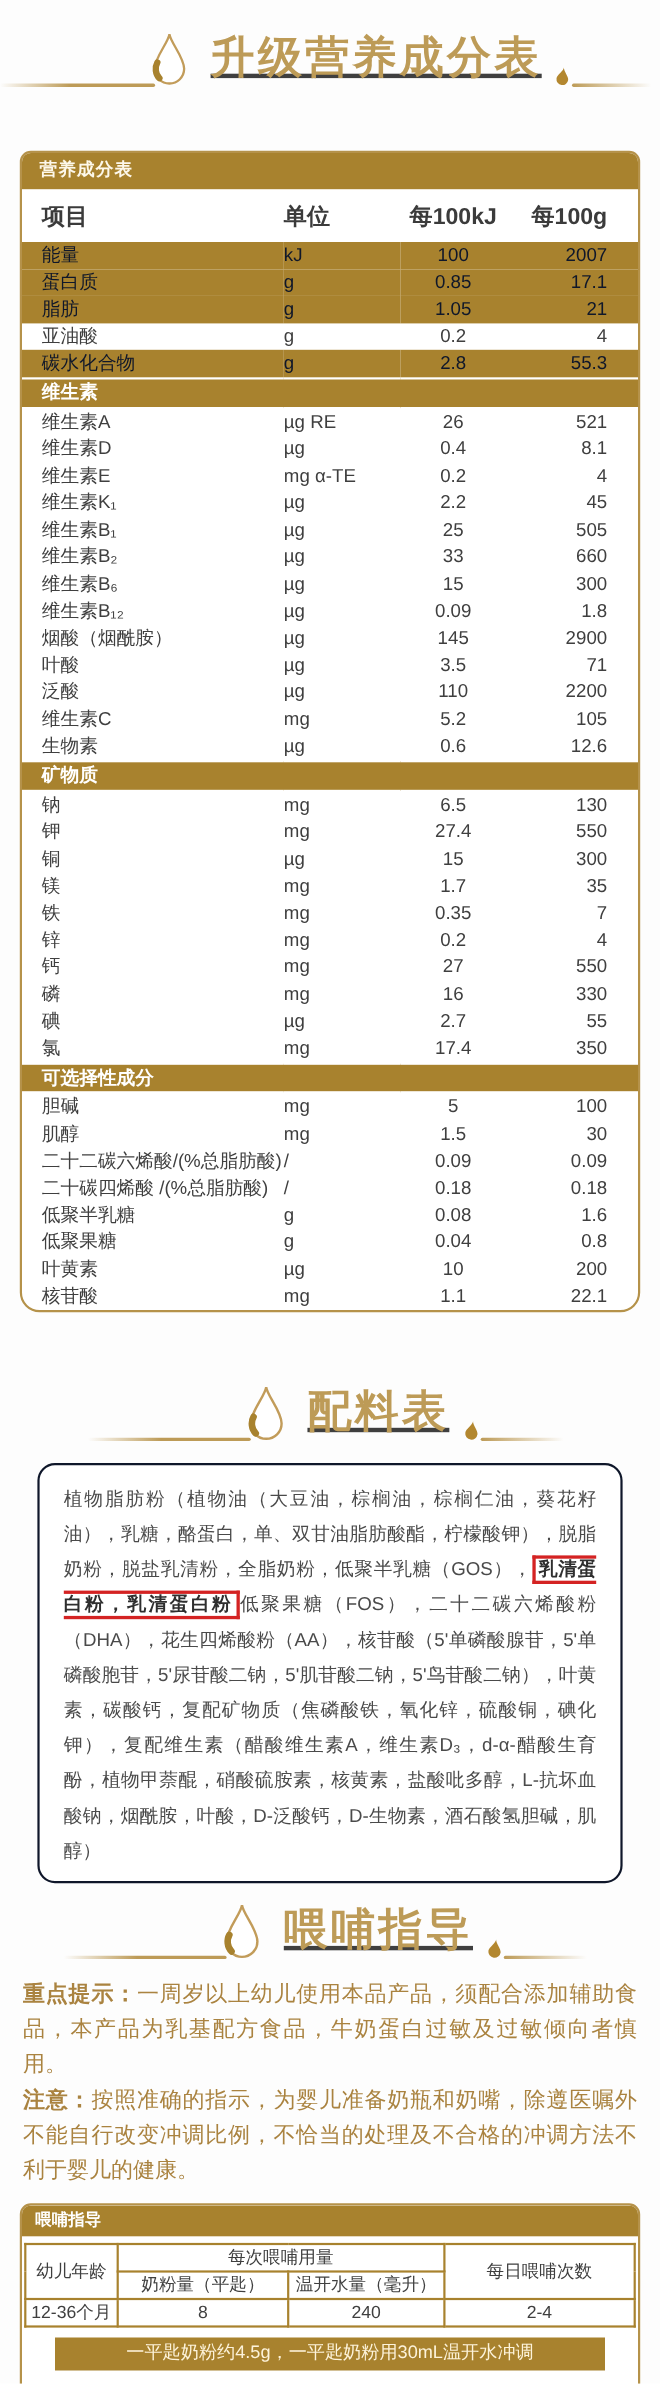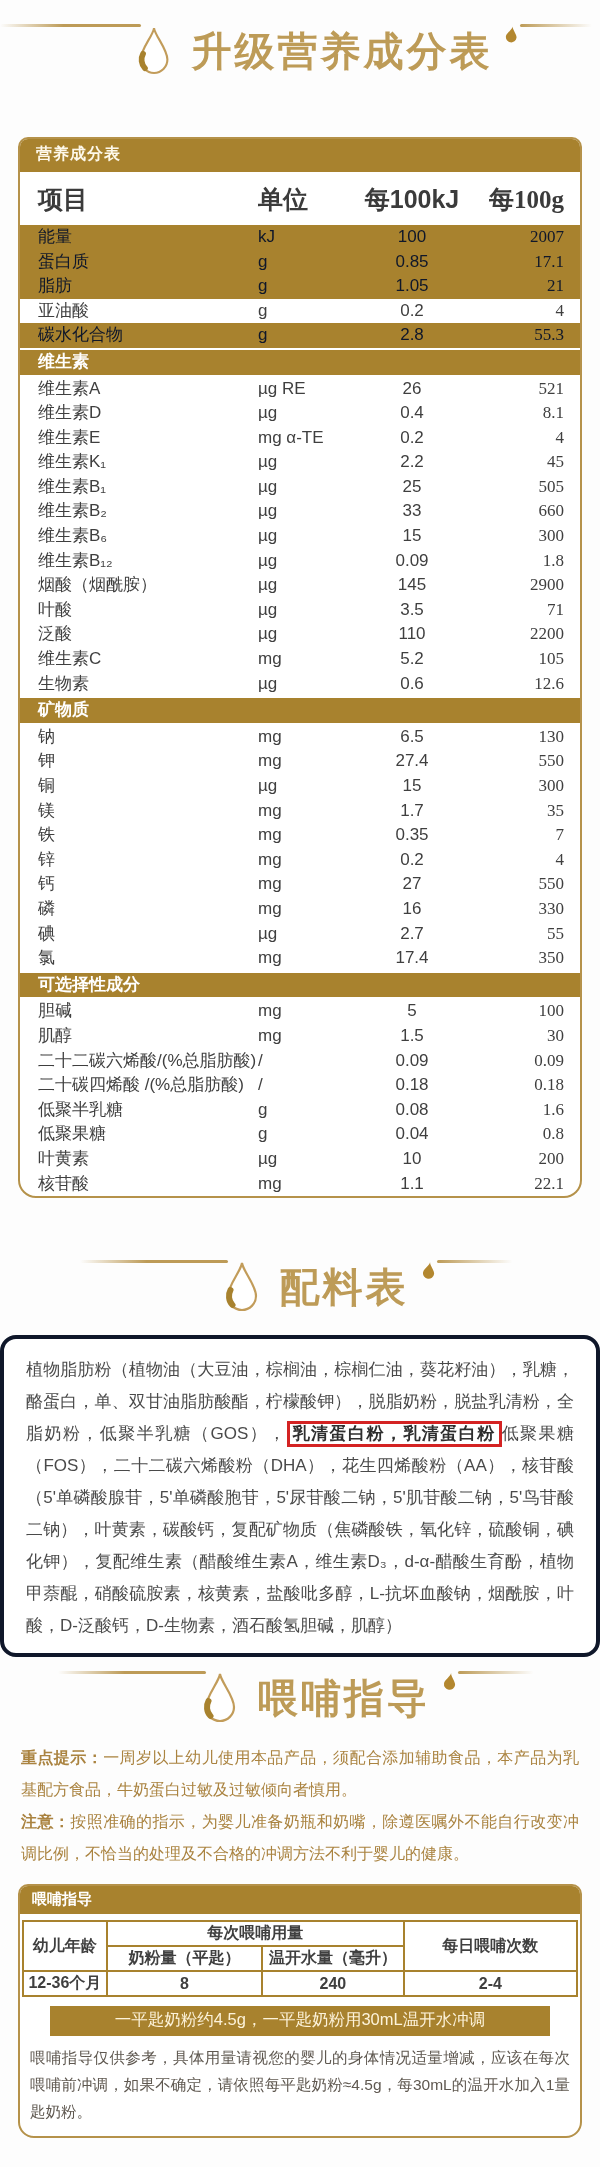--- a/index.html
+++ b/index.html
@@ -1,58 +1,58 @@
 <!DOCTYPE html>
 <html><head>
 <meta charset="utf-8">
 <style>
   html,body{margin:0;padding:0;}
   .page{
     width:600px;height:2167px;overflow:hidden;background:#fdfdfd;
     font-family:"Liberation Sans","DejaVu Sans",sans-serif;color:#3f3f3f;
   }
   
-  .banner{display:flex;align-items:flex-start;justify-content:center;}
+  .banner{display:flex;align-items:flex-end;justify-content:center;text-decoration:underline;}
   .banner-title{font-size:40px;font-weight:bold;color:#bd9b57;letter-spacing:3px;margin:0 12px 0 16px;white-space:nowrap;}
   .line{height:3px;border-radius:2px;}
   .line-l{width:148px;background:linear-gradient(90deg,rgba(189,155,87,0),#bd9b57 45%);margin-right:-8px;}
   .line-r{width:84px;background:linear-gradient(90deg,#bd9b57,rgba(189,155,87,0) 90%);margin-left:-2px;}
   .drop-big{width:44px;height:52px;}
   .drop-small{width:16px;height:20px;margin-right:2px;transform:rotate(8deg);}
   #banner-nutrition{padding-top:24px;}
   #banner-ingredients{margin-top:62px;}
   #banner-feeding{margin-top:14px;}
   
   .nbox{width:564px;margin:58px auto 0;border:2px solid #b5924a;border-radius:10px 10px 18px 18px;background:#fff;overflow:hidden;box-sizing:border-box;}
   .nbox-head{background:#a8822e;color:#fdf8ea;font-size:16px;font-weight:bold;letter-spacing:1px;padding:5px 16px 7px;}
   table.nutri{width:100%;border-collapse:collapse;table-layout:fixed;}
   .nutri col.w-name{width:238px;}
   .nutri col.w-unit{width:106px;}
   .nutri col.w-kj{width:96px;}
   .nutri col.w-g{width:120px;}
-  .nutri thead td{font-size:25px;font-weight:bold;color:#3b3b3b;padding:11px 0 9px;}
+  .nutri thead td{font-size:21px;font-weight:bold;color:#3b3b3b;padding:11px 0 9px;}
   .nutri tbody td{height:24.6px;padding:0;font-size:17px;color:#3f3f3f;line-height:1.1;}
   .nutri .c-name{text-align:left;padding-left:18px;}
   .nutri .c-unit{text-align:left;}
   .nutri .c-kj{text-align:center;}
-  .nutri .c-g{text-align:right;padding-right:16px;font-family:Liberation Serif, serif;}
+  .nutri .c-g{text-align:right;padding-right:28px;}
   .nutri tr.gold td{background:#a8822e;color:#0f172a;}
   .nutri tr.sec td{background:#a8822e;color:#ffffff;font-weight:bold;border-top:2px solid #fff;border-bottom:2px solid #fff;}
   
-  .ibox{width:600px;margin:20px auto 0;border:4px solid #0f172a;border-radius:16px;background:#fff;box-sizing:border-box;padding:15px 22px 11px;}
+  .ibox{width:532px;margin:20px auto 0;border:2px solid #0f172a;border-radius:16px;background:#fff;box-sizing:border-box;padding:15px 22px 11px;}
   .ibox p{margin:0;font-size:17px;line-height:32px;color:#4a4a4a;text-align:justify;}
   .red-box{border:3px solid #d42323;padding:0 3px 1px;font-weight:bold;color:#2e2e2e;}
   
-  .tips{width:558px;margin:16px auto 0;font-size:16px;line-height:32px;color:#aa8340;text-align:justify;}
+  .tips{width:558px;margin:16px auto 0;font-size:20px;line-height:32px;color:#aa8340;text-align:justify;}
   .tips p{margin:0;}
   .tips .lbl{font-weight:bold;}
   
   .fbox{width:564px;margin:14px auto 0;border:2px solid #b5924a;border-radius:10px 10px 16px 16px;background:#fff;overflow:hidden;box-sizing:border-box;padding-bottom:11px;}
   .fbox-head{background:#a8822e;color:#fff;font-size:15px;font-weight:bold;padding:4px 12px 5px;}
-  table.feed{width:556px;margin:6px auto 0;border-collapse:collapse;font-size:16px;color:#3f3f3f;font-weight:bold;}
+  table.feed{width:556px;margin:6px auto 0;border-collapse:collapse;font-size:16px;color:#3f3f3f;}
   .feed td{border:2px solid #a8822e;text-align:center;padding:1px 2px;height:21px;}
   .feed col.f-age{width:84px;}
   .feed col.f-powder{width:156px;}
   .feed col.f-water{width:142px;}
   .feed col.f-times{width:174px;}
   .fband{width:500px;margin:9px auto 0;background:#a8822e;color:#fdf3da;text-align:center;font-size:16.5px;padding:3px 0 5px;box-sizing:border-box;}
   .fnote{width:540px;margin:8px auto 0;font-size:15.5px;line-height:27px;color:#5f5850;text-align:justify;}
 </style>
 </head>
 <body>

